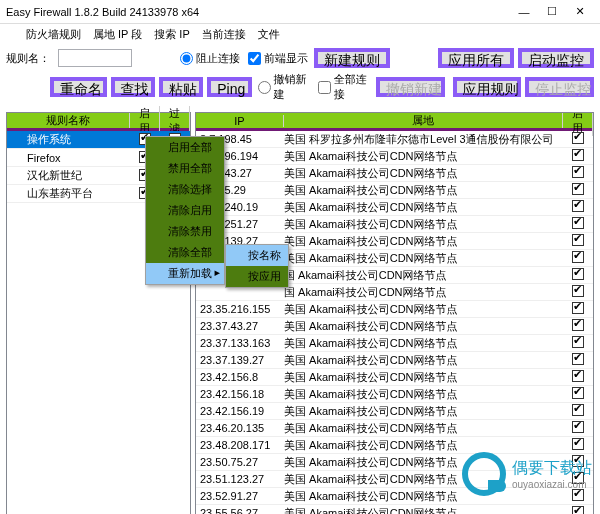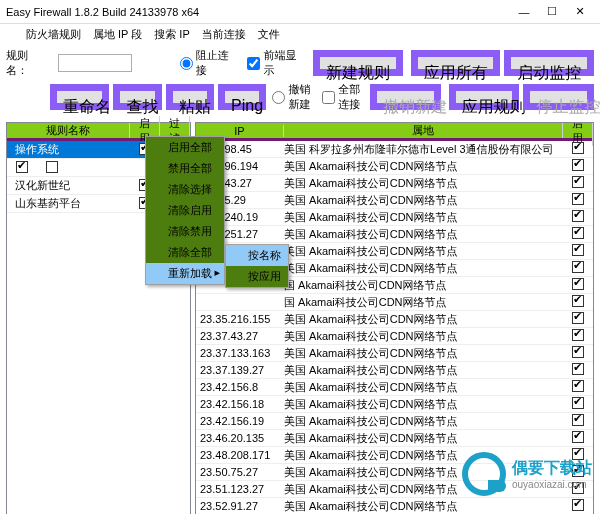--- a/index.html
+++ b/index.html
@@ -9,38 +9,38 @@
 .titlebar .title { flex: 1; }
 .titlebar .win-btn { width: 28px; height: 18px; display: inline-flex; align-items: center; justify-content: center; cursor: pointer; }
 
 .menubar { height: 20px; display: flex; align-items: center; padding: 0 20px; font-size: 11px; }
 .menubar span { padding: 0 6px; cursor: pointer; }
 
 .toolbar { padding: 4px 6px 6px; font-size: 11px; }
 .tb-row { display: flex; align-items: center; gap: 4px; margin-bottom: 4px; }
 .tb-label { margin-right: 4px; }
 .tb-input { width: 74px; height: 18px; border: 1px solid #abadb3; font-size: 11px; padding: 0 2px; }
-.btn { height: 20px; min-width: 44px; padding: 6px 6px; border: 7px solid #8b5cf6; background: #e1e1e1; font-size: 16px; cursor: pointer; white-space: nowrap; }
+.btn { height: 20px; min-width: 44px; padding: 0 6px; border: 4px solid #8b5cf6; background: #e1e1e1; font-size: 14px; cursor: pointer; white-space: nowrap; }
 .btn.wide { min-width: 56px; }
 .btn[disabled] { color: #aaa; }
 .radio, .check { display: inline-flex; align-items: center; gap: 3px; margin: 0 2px; font-size: 11px; }
 .radio input, .check input { margin: 0; }
 
 .content { display: flex; height: 440px; }
 .left { width: 185px; border: 1px solid #828790; margin: 0 4px 4px 6px; display: flex; flex-direction: column; }
 .right { flex: 1; border: 1px solid #828790; margin: 0 6px 4px 0; overflow: hidden; display: flex; flex-direction: column; }
 
 .hdr { display: flex; background: #84cc16; border-bottom: 3px solid #701a75; font-size: 11px; height: 18px; align-items: center; }
 .hdr span { border-right: 1px solid #d0d0d0; padding: 0 4px; text-align: center; }
 .left .hdr .c-name { flex: 1; }
 .left .hdr .c-enable { width: 30px; }
 .left .hdr .c-filter { width: 30px; }
 
 .left-row { display: flex; height: 18px; align-items: center; border-bottom: 1px solid #eee; font-size: 11px; }
-.left-row .c-name { flex: 1; padding-left: 8px; white-space: nowrap; overflow: hidden; }
+.left-row .c-name { flex: 1; padding-left: 20px; white-space: nowrap; overflow: hidden; }
 .left-row .c-enable, .left-row .c-filter { width: 30px; text-align: center; }
 .left-row.sel { background: #0078d7; color: #fff; }
 
 .cbx { width: 12px; height: 12px; border: 1px solid #333; display: inline-block; position: relative; background: #fff; }
 .cbx.checked::after { content: "✔"; position: absolute; top: -3px; left: 0; font-size: 11px; color: #000; }
 
 .right .hdr .c-ip { width: 88px; }
 .right .hdr .c-loc { flex: 1; }
 .right .hdr .c-enable { width: 30px; }
 
@@ -53,21 +53,21 @@
 .ctxmenu { position: absolute; background: #4d7c0f; border: 1px solid #a0a0a0; box-shadow: 2px 2px 3px rgba(0,0,0,0.3); font-size: 11px; z-index: 100; }
 .ctxmenu .mi { padding: 3px 18px 3px 22px; white-space: nowrap; position: relative; }
 .ctxmenu .mi.hl { background: #91c9f7; }
 .ctxmenu .mi .arrow { position: absolute; right: 4px; top: 3px; }
 .ctxmenu.main { left: 145px; top: 136px; width: 80px; }
 .ctxmenu.sub { left: 225px; top: 244px; width: 64px; }
 
 .watermark { position: absolute; right: 8px; bottom: 18px; display: flex; align-items: center; gap: 6px; pointer-events: none; }
 .wm-circle { width: 44px; height: 44px; border: 6px solid #1da1c8; border-radius: 50%; position: relative; }
 .wm-circle::after { content: ""; position: absolute; right: -6px; bottom: -2px; width: 18px; height: 12px; background: #1da1c8; border-radius: 0 8px 8px 0; }
-.wm-text { color: #1da1c8; font-size: 16px; font-weight: bold; }
+.wm-text { color: #1da1c8; font-size: 16px; font-weight: normal; }
 .wm-sub { color: #888; font-size: 10px; }
 </style>
 </head>
 <body>
 
 <div class="titlebar">
   <span class="title">Easy Firewall 1.8.2 Build 24133978 x64</span>
   <span class="win-btn">—</span>
   <span class="win-btn">☐</span>
   <span class="win-btn">✕</span>
@@ -127,20 +127,21 @@
       <span class="c-enable">启用</span>
       <span class="c-filter">过滤</span>
     </div>
     <div id="left-body">
         <div class="left-row sel">
           <span class="c-name">操作系统</span>
           <span class="c-enable"><span class="cbx checked"></span></span>
           <span class="c-filter"><span class="cbx"></span></span>
         </div>
         <div class="left-row">
+          <span class="c-name">Firefox</span>
           <span class="c-enable"><span class="cbx checked"></span></span>
           <span class="c-filter"><span class="cbx"></span></span>
         </div>
         <div class="left-row">
           <span class="c-name">汉化新世纪</span>
           <span class="c-enable"><span class="cbx checked"></span></span>
           <span class="c-filter"><span class="cbx"></span></span>
         </div>
         <div class="left-row">
           <span class="c-name">山东基药平台</span>

